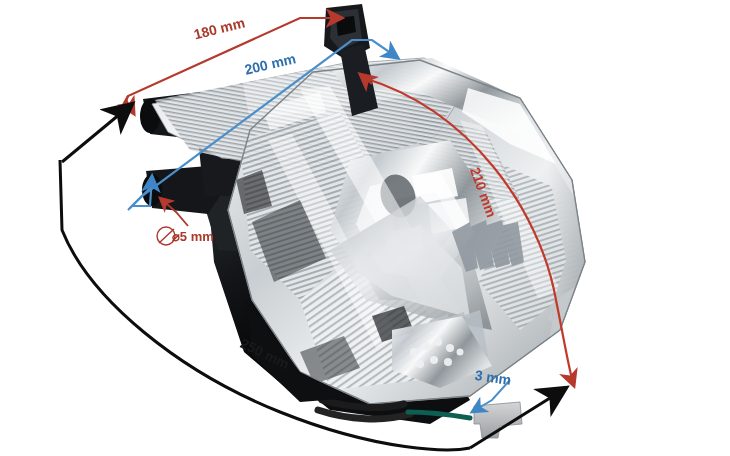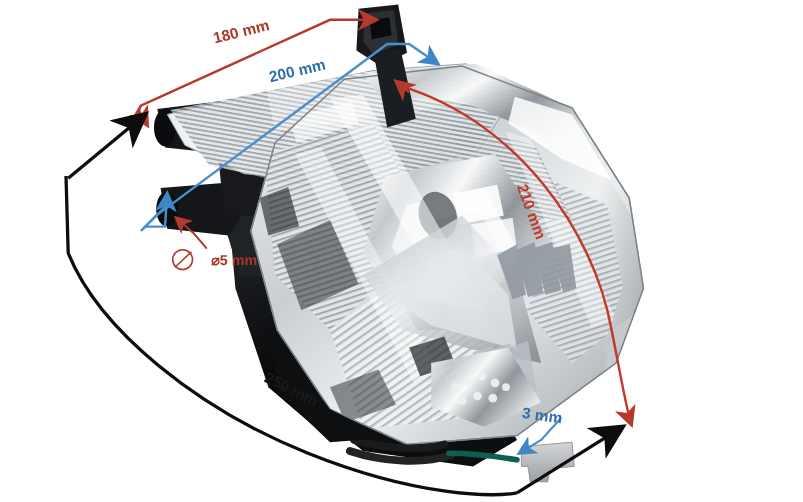--- a/index.html
+++ b/index.html
@@ -4,21 +4,21 @@
 <style>
   html,body{margin:0;padding:0;background:#ffffff;}
   body{width:730px;height:456px;overflow:hidden;font-family:"Liberation Sans",sans-serif;}
   #stage{position:relative;width:730px;height:456px;background:#ffffff;overflow:hidden;}
   #stage svg{position:absolute;left:0;top:0;width:730px;height:456px;}
   .dimlabel{position:absolute;font-weight:bold;white-space:nowrap;pointer-events:none;}
   .lbl-180{left:192px;top:27px;font-size:14px;color:#a8392b;transform:rotate(-14deg);transform-origin:left top;}
   .lbl-200{left:243px;top:62px;font-size:14px;color:#2f6fae;transform:rotate(-13deg);transform-origin:left top;}
   .lbl-210{left:482px;top:165px;font-size:14px;color:#c0392b;transform:rotate(70deg);transform-origin:left top;}
   .lbl-250{left:245px;top:335px;font-size:14px;color:#1a1a1a;transform:rotate(26deg);transform-origin:left top;}
-  .lbl-5{left:172px;top:229px;font-size:13px;color:#a8392b;margin-left:20px;}
+  .lbl-5{left:172px;top:229px;font-size:13px;color:#a8392b;}
   .lbl-3{left:476px;top:367px;font-size:14px;color:#2f6fae;transform:rotate(8deg);transform-origin:left top;}
 </style>
 </head>
 <body>
 
 <div id="stage">
 
   <svg viewBox="0 0 730 456" xmlns="http://www.w3.org/2000/svg">
     <defs>
 

